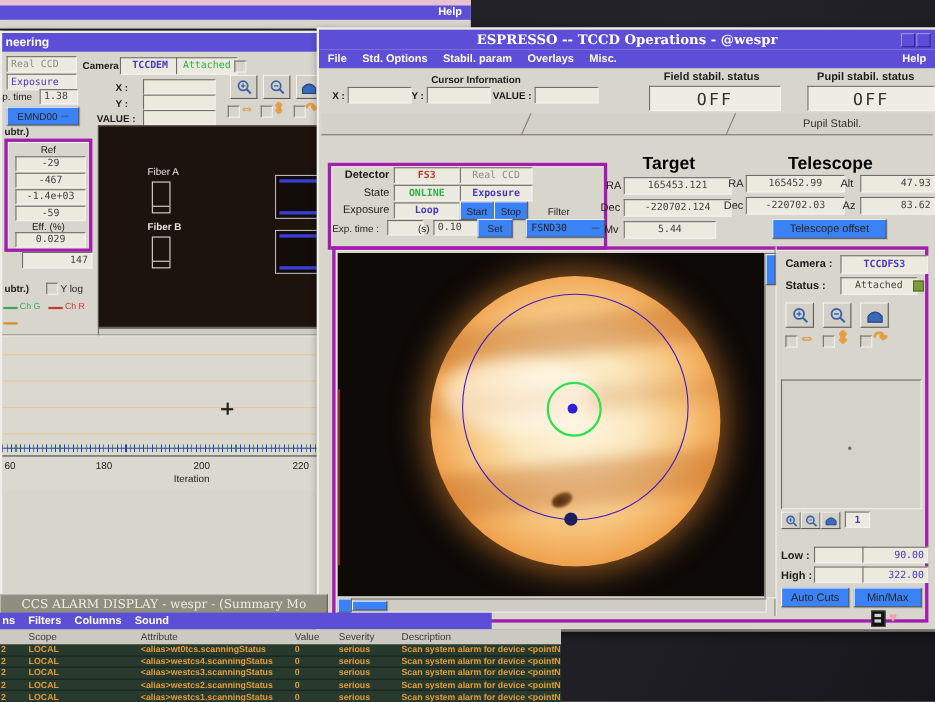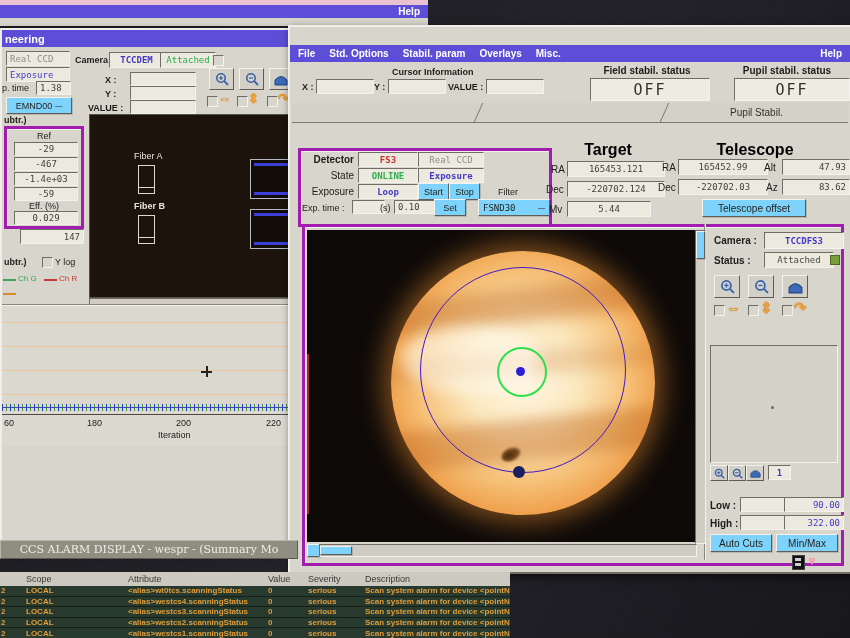--- a/index.html
+++ b/index.html
@@ -9,21 +9,21 @@
   .abs{position:absolute}
   .win{position:absolute;background:#d8d5cd;border:2px solid;border-color:#f0eee8 #6f6d66 #6f6d66 #f0eee8;box-shadow:2px 3px 8px rgba(0,0,0,.55)}
   .titlebar{background:#5d4ed8;color:#fff;font-weight:bold;display:flex;align-items:center}
   .menu{background:#5d4ed8;color:#fff;display:flex;align-items:center;gap:14px;font-weight:bold}
   .menu span{cursor:default}
   .lbl{color:#1d1c18;font-size:10px;line-height:12px;white-space:nowrap}
   .lbl9{color:#1d1c18;font-size:9px;line-height:10px;white-space:nowrap}
   .b{font-weight:bold}
   .field{position:absolute;border:1px solid;border-color:#6f6d66 #f4f2ec #f4f2ec #6f6d66;background:#eceade;
          font-family:"DejaVu Sans Mono",monospace;font-size:9px;color:#44413c;display:flex;align-items:center;padding:0 3px;white-space:nowrap;overflow:hidden}
-  .btn{position:absolute;border:1px solid;border-color:#f4f2ec #5f5d56 #5f5d56 #f4f2ec;background:#7dd3fc;
+  .btn{position:absolute;border:1px solid;border-color:#f4f2ec #5f5d56 #5f5d56 #f4f2ec;background:#3b82f6;
        font-size:9px;color:#26241f;display:flex;align-items:center;justify-content:center;white-space:nowrap;cursor:default;box-shadow:1px 1px 0 rgba(0,0,0,.15)}
   .group{position:absolute;border:3px solid #a21caf;box-shadow:inset 1px 1px 0 #f2f0ea}
   .groove{position:absolute;border-top:1px solid #8a877f;border-bottom:1px solid #f4f2ec}
   .vgroove{position:absolute;border-left:1px solid #8a877f;border-right:1px solid #f4f2ec}
   .sunk{position:absolute;border:1px solid;border-color:#6f6d66 #f4f2ec #f4f2ec #6f6d66;background:#cfccc4}
   .cb{position:absolute;width:9px;height:9px;border:1px solid;border-color:#6f6d66 #f4f2ec #f4f2ec #6f6d66;background:#d8d5cd}
   .mono{font-family:"DejaVu Sans Mono",monospace}
   .pv{color:#4437c6}.rv{color:#c43430}.gv{color:#2fae4d}.gyv{color:#8f8d84}
   .icobtn{position:absolute;border:1px solid;border-color:#f4f2ec #5f5d56 #5f5d56 #f4f2ec;background:#d3d0c8;display:flex;align-items:center;justify-content:center}
   .oarrow{position:absolute;color:#ef9f33;font-size:13px;line-height:13px;font-weight:bold;text-shadow:0 0 1px #b06a10}
@@ -152,20 +152,25 @@
     <div class="abs" style="left:0;top:108px;width:290px;height:1px;background:#4a4842"></div>
     <span class="abs lbl9" style="left:2px;top:112px">60</span>
     <span class="abs lbl9" style="left:85px;top:112px">180</span>
     <span class="abs lbl9" style="left:174px;top:112px">200</span>
     <span class="abs lbl9" style="left:264px;top:112px">220</span>
     <span class="abs lbl9" style="left:156px;top:124px">Iteration</span>
   </div>
 </div>
 
 <div class="win" style="left:288px;top:25px;width:560px;height:545px">
+  <div class="titlebar" style="position:absolute;left:0;top:0;width:100%;height:18px;justify-content:center;font-family:'DejaVu Serif',serif;font-size:12px">
+    <span>ESPRESSO -- TCCD Operations - @wespr</span>
+    <div class="abs" style="right:18px;top:3px;width:11px;height:11px;border:1px solid;border-color:#9a8ff0 #2f2494 #2f2494 #9a8ff0;background:#5d4ed8"></div>
+    <div class="abs" style="right:4px;top:3px;width:11px;height:11px;border:1px solid;border-color:#9a8ff0 #2f2494 #2f2494 #9a8ff0;background:#5d4ed8"></div>
+  </div>
   <div class="menu" style="position:absolute;left:0;top:18px;width:100%;height:17px;font-size:10px;padding-left:8px;box-sizing:border-box">
     <span>File</span>
     <span>Std. Options</span>
     <span>Stabil. param</span>
     <span>Overlays</span>
     <span>Misc.</span>
     <span class="abs" style="right:8px">Help</span>
   </div>
 
   <span class="abs lbl9 b" style="left:102px;top:40px">Cursor Information</span>
@@ -328,20 +333,26 @@
     <div style="position:absolute;left:2px;top:2px;width:6px;height:3px;background:#cfcfd8"></div>
     <div style="position:absolute;left:2px;top:7px;width:6px;height:3px;background:#cfcfd8"></div>
   </div>
   <span class="abs" style="left:518px;top:526px;font-size:13px;color:#f2a4ac">♥</span>
 </div>
 
 <div class="abs" style="left:0;top:540px;width:510px;height:98px">
   <div style="position:absolute;left:0;top:0;width:296px;height:17px;background:#8f8e80;color:#efeee4;display:flex;align-items:center;justify-content:center;font-family:'DejaVu Serif',serif;font-size:11px;white-space:nowrap;overflow:hidden;border:1px solid;border-color:#b8b7aa #5c5b50 #5c5b50 #b8b7aa">
     <span>CCS ALARM DISPLAY - wespr - (Summary Mo</span>
   </div>
+  <div class="menu" style="position:absolute;left:0;top:17px;width:447px;height:15px;font-size:10px;padding-left:2px;gap:12px;box-sizing:border-box">
+    <span>ns</span>
+    <span>Filters</span>
+    <span>Columns</span>
+    <span>Sound</span>
+  </div>
   <div class="hdr" style="position:absolute;left:0;top:32px;width:510px;height:14px">
     <div></div>
     <div>Scope</div>
     <div>Attribute</div>
     <div>Value</div>
     <div>Severity</div>
     <div>Description</div>
   </div>
   <div class="abs" style="left:0;top:46px;width:510px;height:52px;background:#1d2b22;display:flex;flex-direction:column;gap:0">
     <div class="alarmrow" style="border-bottom:1px solid #152018">

